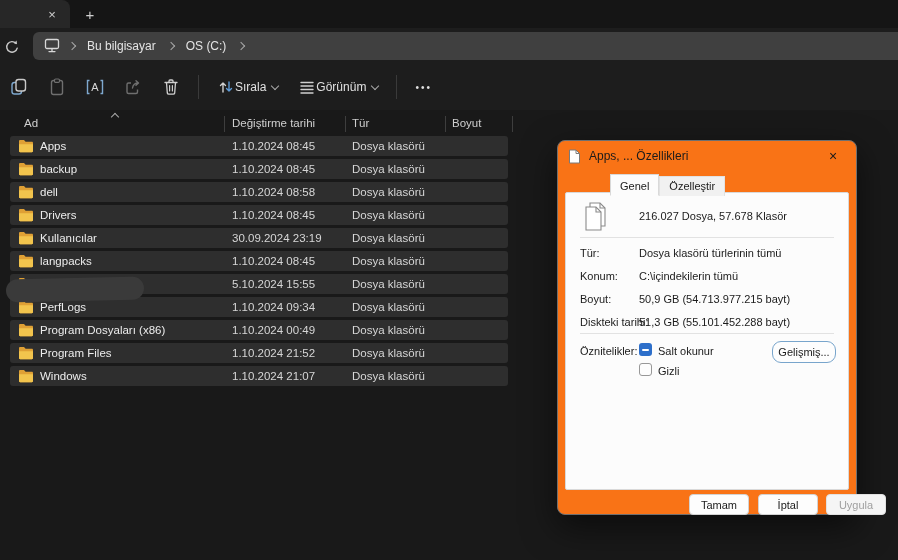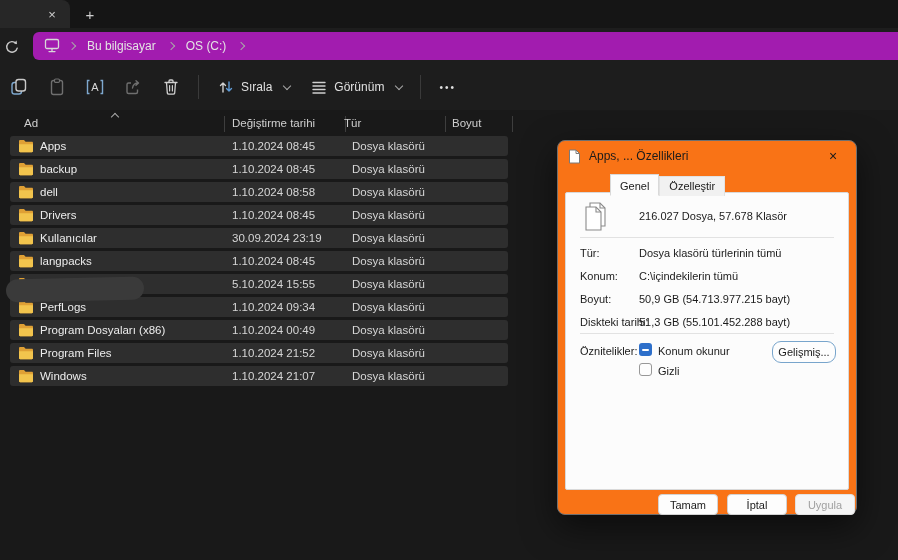--- a/index.html
+++ b/index.html
@@ -13,36 +13,36 @@
        border-radius:0 8px 0 0;display:flex;align-items:center;justify-content:flex-end;}
   .tab-close{width:24px;height:20px;margin-right:6px;display:flex;align-items:center;
        justify-content:center;color:#cfcfcf;font-size:13px;cursor:default;}
   .newtab{position:absolute;left:78px;top:3px;width:24px;height:22px;display:flex;
        align-items:center;justify-content:center;color:#cfcfcf;font-size:15px;}
 
   
   .navbar{position:relative;height:36px;background:#1d1d1d;}
   .nav-refresh{position:absolute;left:2px;top:9px;width:20px;height:20px;display:flex;
        align-items:center;justify-content:center;}
-  .addr{position:absolute;left:33px;top:4px;height:28px;width:865px;background:#a21caf;
+  .addr{position:absolute;left:33px;top:4px;height:28px;width:865px;background:#404040;
        border-radius:6px 0 0 6px;display:flex;align-items:center;padding-left:10px;
        box-sizing:border-box;font-size:12px;color:#e4e4e4;}
   .addr .crumb{padding:2px 4px;}
   .chev{display:inline-block;width:5px;height:5px;border-right:1.4px solid #a9a9a9;
        border-bottom:1.4px solid #a9a9a9;}
   .chev.right{transform:rotate(-45deg);margin:0 8px 0 8px;}
   .chev.down{transform:rotate(45deg);margin-left:6px;margin-top:-3px;}
   .chev.up{transform:rotate(-135deg);}
 
   
   .toolbar{position:relative;height:46px;display:flex;align-items:center;background:#1d1d1d;}
   .tbtn{width:38px;height:34px;display:flex;align-items:center;justify-content:center;
        border-radius:4px;}
   .tsep{width:1px;height:24px;background:#3a3a3a;margin:0 8px;}
-  .ddbtn{display:flex;align-items:center;gap:6px;padding:0 10px;height:34px;
+  .ddbtn{display:flex;align-items:center;padding:0 10px;height:34px;
        border-radius:4px;font-size:12px;color:#e0e0e0;}
   .more{font-size:10px;letter-spacing:2px;color:#e0e0e0;padding:0 10px;}
 
   
   .list{position:relative;margin-top:2px;}
   .lhead{position:relative;height:24px;font-size:11.5px;color:#cfcfcf;}
   .hcell{position:absolute;top:5px;}
   .hsep{position:absolute;top:4px;width:1px;height:16px;background:#3e3e3e;}
   .sortcaret{position:absolute;left:112px;top:2px;}
   .rows{margin-left:10px;}
@@ -77,21 +77,21 @@
   .drow-value{position:absolute;left:73px;}
   .cbx{position:absolute;width:13px;height:13px;border-radius:3px;box-sizing:border-box;}
   .cbx.indet{background:#2d6fca;display:flex;align-items:center;justify-content:center;}
   .cbx.indet::after{content:"";width:7px;height:2px;background:#fff;border-radius:1px;}
   .cbx.empty{background:#fdfdfd;border:1px solid #989898;}
   .adv-btn{position:absolute;right:12px;top:148px;width:62px;height:20px;background:#fdfdfd;
        border:1px solid #78a5cc;border-radius:9px;display:flex;align-items:center;
        justify-content:center;font-size:11px;}
   .dlg-btn{position:absolute;top:353px;width:58px;height:19px;background:#fdfdfd;
        border:1px solid #d2d2d2;border-radius:4px;display:flex;align-items:center;
-       justify-content:center;font-size:11px;color:#1b1b1b;}
+       justify-content:center;font-size:11px;color:#1b1b1b;margin-left:31px;}
   .dlg-btn.ok{left:100px;}
   .dlg-btn.cancel{left:169px;}
   .dlg-btn.apply{left:237px;color:#a0a0a0;background:#f5f5f5;border-color:#e1e1e1;}
 </style>
 </head>
 <body>
 
 <div class="screen">
 
   <div class="tabbar">
@@ -176,21 +176,21 @@
     <div class="more">•••</div>
   </div>
 
   <div class="list">
     <div class="lhead">
       <span class="hcell" style="left:24px">Ad</span>
       <span class="sortcaret chev up"></span>
       <span class="hsep" style="left:224px"></span>
       <span class="hcell" style="left:232px">Değiştirme tarihi</span>
       <span class="hsep" style="left:345px"></span>
-      <span class="hcell" style="left:344px">Tür</span>
+      <span class="hcell" style="left:352px">Tür</span>
       <span class="hsep" style="left:445px"></span>
       <span class="hcell" style="left:452px">Boyut</span>
       <span class="hsep" style="left:512px"></span>
     </div>
     <div class="rows" id="rows">
         <div class="row">
           <span class="ficon"><svg width="16" height="14" viewBox="0 0 16 14">
               <path d="M1 2.2 C1 1.5 1.5 1 2.2 1 H6 L7.6 2.8 H13.8 C14.5 2.8 15 3.3 15 4 V12 C15 12.7 14.5 13.2 13.8 13.2 H2.2 C1.5 13.2 1 12.7 1 12 Z" fill="#dfa035"></path>
               <path d="M1 5.2 H15 V12 C15 12.7 14.5 13.2 13.8 13.2 H2.2 C1.5 13.2 1 12.7 1 12 Z" fill="#f2c44d"></path>
             </svg></span>
@@ -321,21 +321,21 @@
       <span class="drow-value" style="top:77px">C:\içindekilerin tümü</span>
       <span class="drow-label" style="top:100px">Boyut:</span>
       <span class="drow-value" style="top:100px">50,9 GB (54.713.977.215 bayt)</span>
       <span class="drow-label" style="top:123px">Diskteki tarihi:</span>
       <span class="drow-value" style="top:123px">51,3 GB (55.101.452.288 bayt)</span>
 
       <div class="dhr" style="top:140px"></div>
 
       <span class="drow-label" style="top:152px">Öznitelikler:</span>
       <span class="cbx indet" style="left:73px;top:150px"></span>
-      <span class="drow-value" style="left:92px;top:152px">Konum okunur</span>
+      <span class="drow-value" style="left:92px;top:152px">Salt okunur</span>
       <span class="cbx empty" style="left:73px;top:170px"></span>
       <span class="drow-value" style="left:92px;top:172px">Gizli</span>
       <div class="adv-btn">Gelişmiş...</div>
     </div>
 
     <div class="dlg-btn ok">Tamam</div>
     <div class="dlg-btn cancel">İptal</div>
     <div class="dlg-btn apply">Uygula</div>
   </div>
 

